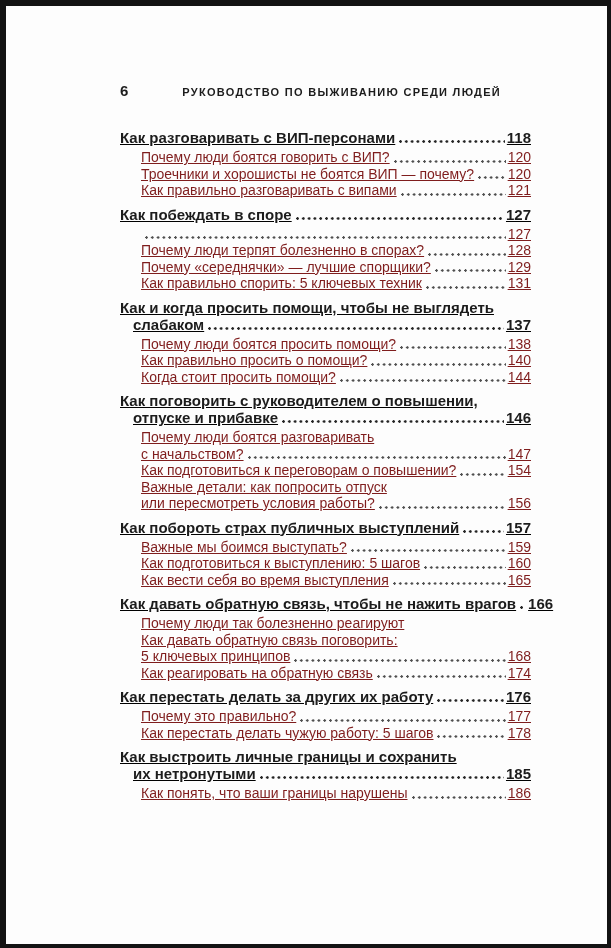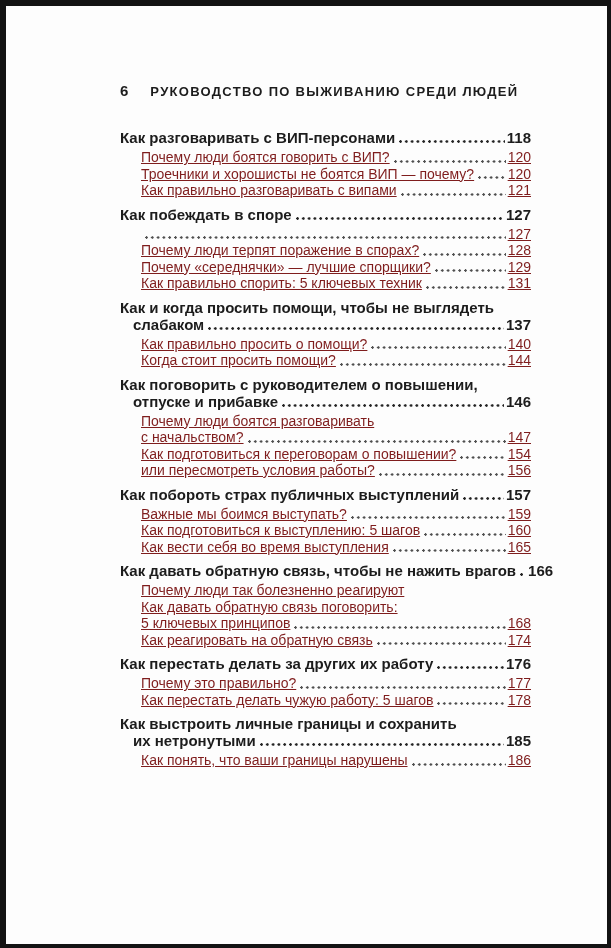--- a/index.html
+++ b/index.html
@@ -11,24 +11,24 @@
   }
   .frame { width: 611px; height: 948px; background: #131313; position: relative; }
   .paper {
     position: absolute; left: 6px; top: 6px; right: 4px; bottom: 4px;
     background: #fdfdfd; box-sizing: border-box;
     padding: 76px 0 0 114px;
   }
   .content { width: 411px; }
   .header { display: flex; align-items: baseline; gap: 22px; margin-bottom: 30px; }
   .folio { font-size: 15px; font-weight: bold; color: #1c1c1c; }
-  .running { font-size: 13px; font-weight: bold; letter-spacing: 1.3px; color: #1c1c1c; }
+  .running { font-size: 11px; font-weight: bold; letter-spacing: 1.3px; color: #1c1c1c; margin-left: 32px; }
 
   .section { margin-bottom: 7px; }
-  .title-block { margin-bottom: 3px; }
+  .title-block { margin-bottom: 3px; text-decoration: underline; }
   .row { display: flex; align-items: baseline; }
   .row .txt { white-space: nowrap; }
   .title-row { font-size: 15px; font-weight: bold; color: #1c1c1c; line-height: 17px; }
   .title-row.cont { padding-left: 13px; }
   .item-row { font-size: 14px; color: #7f1d1d; line-height: 16.5px; padding-left: 21px; text-decoration: underline; }
 
   .leader {
     flex: 1; align-self: flex-end;
     height: 3px; margin: 0 2px 3px 4px;
     background-image: radial-gradient(circle at 1.5px 1.5px, #4f4f4f 1.05px, transparent 1.45px);
@@ -81,21 +81,21 @@
                 <span class="txt">Как побеждать в споре</span>
                 <span class="leader"></span>
                 <span class="pg">127</span>
               </div>
             </div>
             <div class="row item-row">
               <span class="leader"></span>
               <span class="pg">127</span>
             </div>
             <div class="row item-row">
-              <span class="txt">Почему люди терпят поражение в спорах?</span>
+              <span class="txt">Почему люди терпят болезненно в спорах?</span>
               <span class="leader"></span>
               <span class="pg">128</span>
             </div>
             <div class="row item-row">
               <span class="txt">Почему «середнячки» — лучшие спорщики?</span>
               <span class="leader"></span>
               <span class="pg">129</span>
             </div>
             <div class="row item-row">
               <span class="txt">Как правильно спорить: 5 ключевых техник</span>
@@ -108,20 +108,25 @@
               <div class="row title-row">
                 <span class="txt">Как и когда просить помощи, чтобы не выглядеть</span>
               </div>
               <div class="row title-row cont">
                 <span class="txt">слабаком</span>
                 <span class="leader"></span>
                 <span class="pg">137</span>
               </div>
             </div>
             <div class="row item-row">
+              <span class="txt">Почему люди боятся просить помощи?</span>
+              <span class="leader"></span>
+              <span class="pg">138</span>
+            </div>
+            <div class="row item-row">
               <span class="txt">Как правильно просить о помощи?</span>
               <span class="leader"></span>
               <span class="pg">140</span>
             </div>
             <div class="row item-row">
               <span class="txt">Когда стоит просить помощи?</span>
               <span class="leader"></span>
               <span class="pg">144</span>
             </div>
           </div>
@@ -141,20 +146,23 @@
             </div>
             <div class="row item-row">
               <span class="txt">с начальством?</span>
               <span class="leader"></span>
               <span class="pg">147</span>
             </div>
             <div class="row item-row">
               <span class="txt">Как подготовиться к переговорам о повышении?</span>
               <span class="leader"></span>
               <span class="pg">154</span>
+            </div>
+            <div class="row item-row">
+              <span class="txt">Важные детали: как попросить отпуск</span>
             </div>
             <div class="row item-row">
               <span class="txt">или пересмотреть условия работы?</span>
               <span class="leader"></span>
               <span class="pg">156</span>
             </div>
           </div>
           <div class="section">
             <div class="title-block">
               <div class="row title-row">

